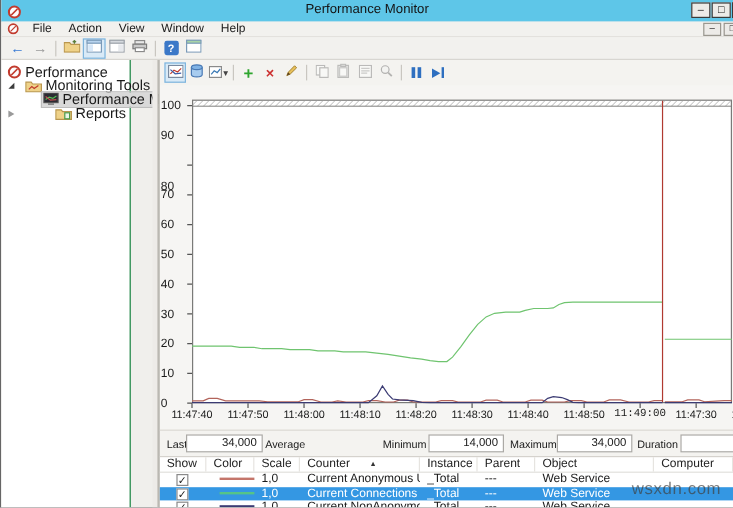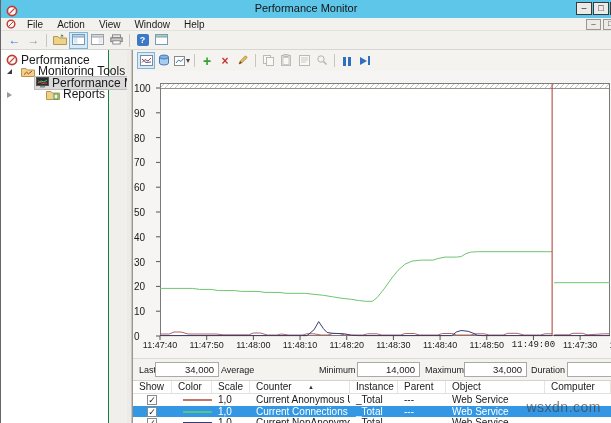--- a/index.html
+++ b/index.html
@@ -334,21 +334,21 @@
           </svg>
         </div>
     <span class="ylabel" style="top: 260px;">0</span>
         <span class="ylabel" style="top: 235.2px;">10</span>
         <span class="ylabel" style="top: 210.4px;">20</span>
         <span class="ylabel" style="top: 185.6px;">30</span>
         <span class="ylabel" style="top: 160.8px;">40</span>
         <span class="ylabel" style="top: 136px;">50</span>
         <span class="ylabel" style="top: 111.2px;">60</span>
         <span class="ylabel" style="top: 86.4px;">70</span>
-        <span class="ylabel" style="top: 62px;">80</span>
+        <span class="ylabel" style="top: 79px;">80</span>
         <span class="ylabel" style="top: 36.8px;">90</span>
         <span class="ylabel" style="top: 12px;">100</span>
         <span class="xlabel" style="left: 5px;">11:47:40</span>
         <span class="xlabel" style="left: 51.6805px;">11:47:50</span>
         <span class="xlabel" style="left: 98.361px;">11:48:00</span>
         <span class="xlabel" style="left: 145.041px;">11:48:10</span>
         <span class="xlabel" style="left: 191.722px;">11:48:20</span>
         <span class="xlabel" style="left: 238.402px;">11:48:30</span>
         <span class="xlabel" style="left: 285.083px;">11:48:40</span>
         <span class="xlabel" style="left: 331.763px;">11:48:50</span>

